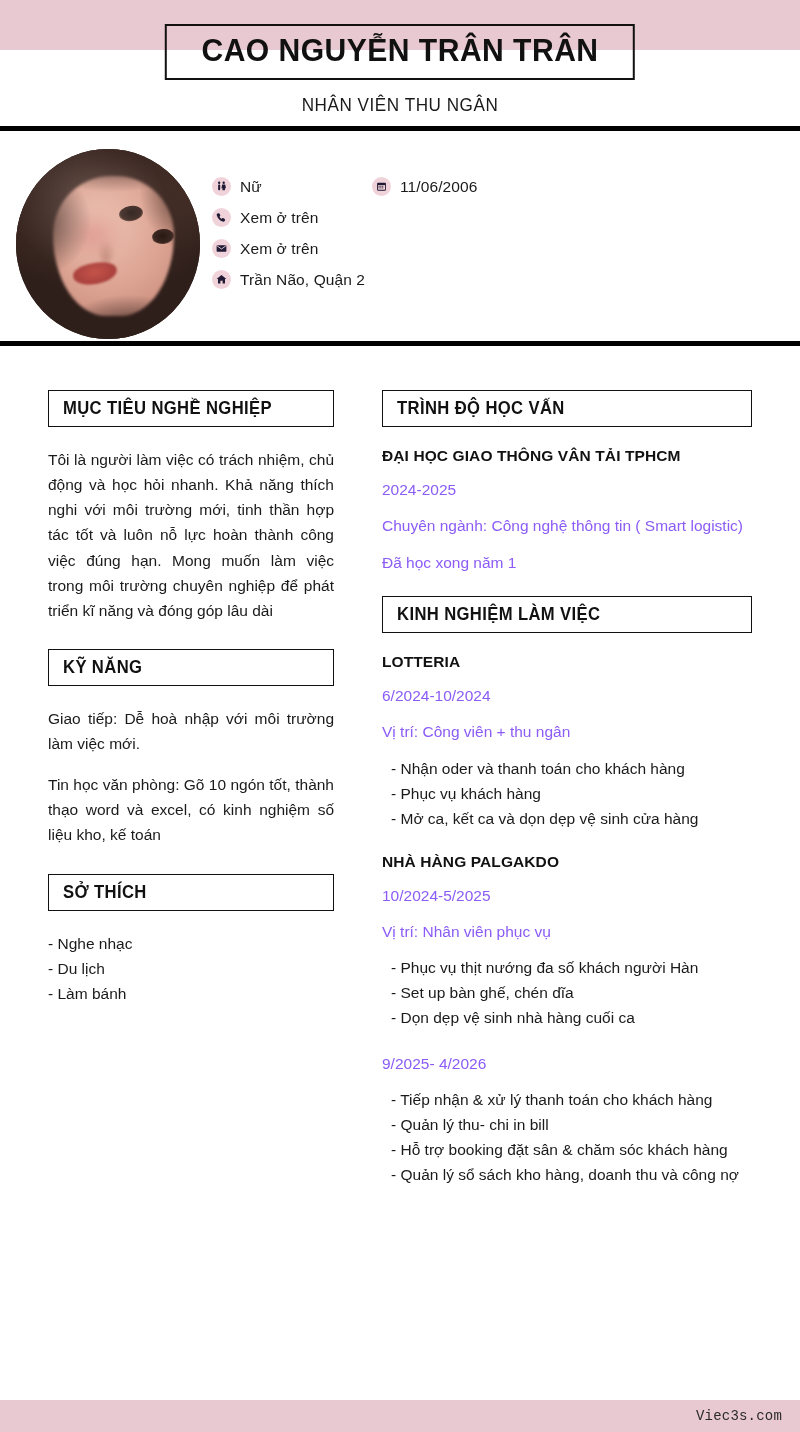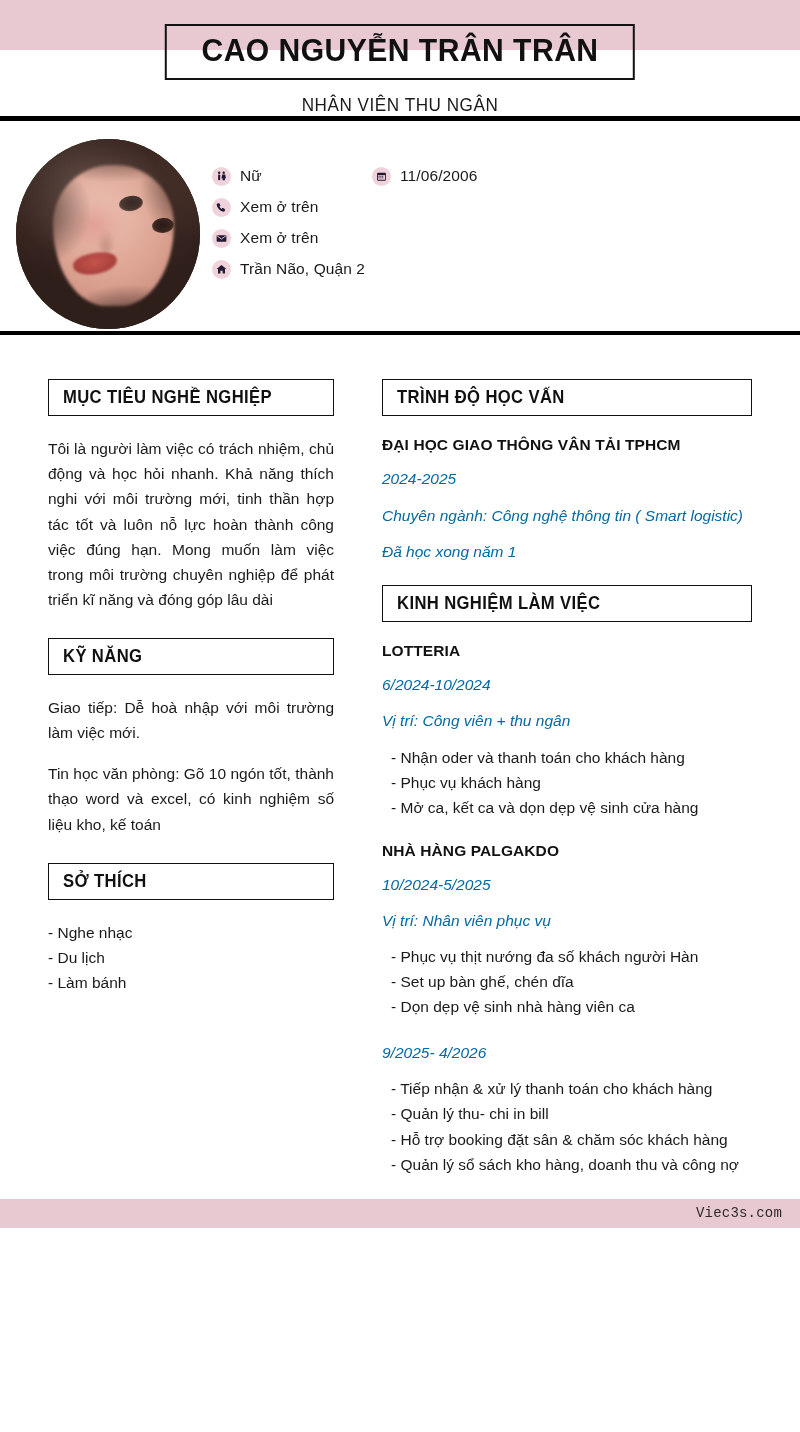--- a/index.html
+++ b/index.html
@@ -11,21 +11,21 @@
     width: 800px;
     height: 1432px;
     font-family: "Liberation Sans", sans-serif;
     color: #1a1a1a;
     position: relative;
     overflow: hidden;
   }
 
   .page {
     width: 800px;
-    height: 1228px;
+    height: 1432px;
     background: #ffffff;
     position: relative;
     display: flex;
     flex-direction: column;
   }
 
   
   .header-band {
     height: 50px;
     background: #e9c9d1;
@@ -262,23 +262,22 @@
   .entry-title {
     font-weight: bold;
     font-size: 15.5px;
     letter-spacing: 0.1px;
     color: #111111;
     margin-bottom: 13px;
   }
   .entry-line {
     font-size: 15.5px;
     line-height: 1.5;
-    color: #0369a1;
+    color: #8b5cf6;
     margin-bottom: 13px;
-    font-style: italic;
   }
   .entry-bullets {
     font-size: 15.5px;
     line-height: 1.55;
     color: #1a1a1a;
   }
   .entry-bullets div { margin-bottom: 1px; margin-left: 9px; }
 
   .sec-gap-top { margin-top: 8px; }
 
@@ -453,21 +452,21 @@
         </div>
       </div>
 
       <div class="entry">
         <div class="entry-title">NHÀ HÀNG PALGAKDO</div>
         <div class="entry-line">10/2024-5/2025</div>
         <div class="entry-line">Vị trí: Nhân viên phục vụ</div>
         <div class="entry-bullets">
           <div>- Phục vụ thịt nướng đa số khách người Hàn</div>
           <div>- Set up bàn ghế, chén dĩa</div>
-          <div>- Dọn dẹp vệ sinh nhà hàng viên ca</div>
+          <div>- Dọn dẹp vệ sinh nhà hàng cuối ca</div>
         </div>
       </div>
 
       <div class="entry">
         <div class="entry-line">9/2025- 4/2026</div>
         <div class="entry-bullets">
           <div>- Tiếp nhận &amp; xử lý thanh toán cho khách hàng</div>
           <div>- Quản lý thu- chi in bill</div>
           <div>- Hỗ trợ booking đặt sân &amp; chăm sóc khách hàng</div>
           <div>- Quản lý sổ sách kho hàng, doanh thu và công nợ</div>

